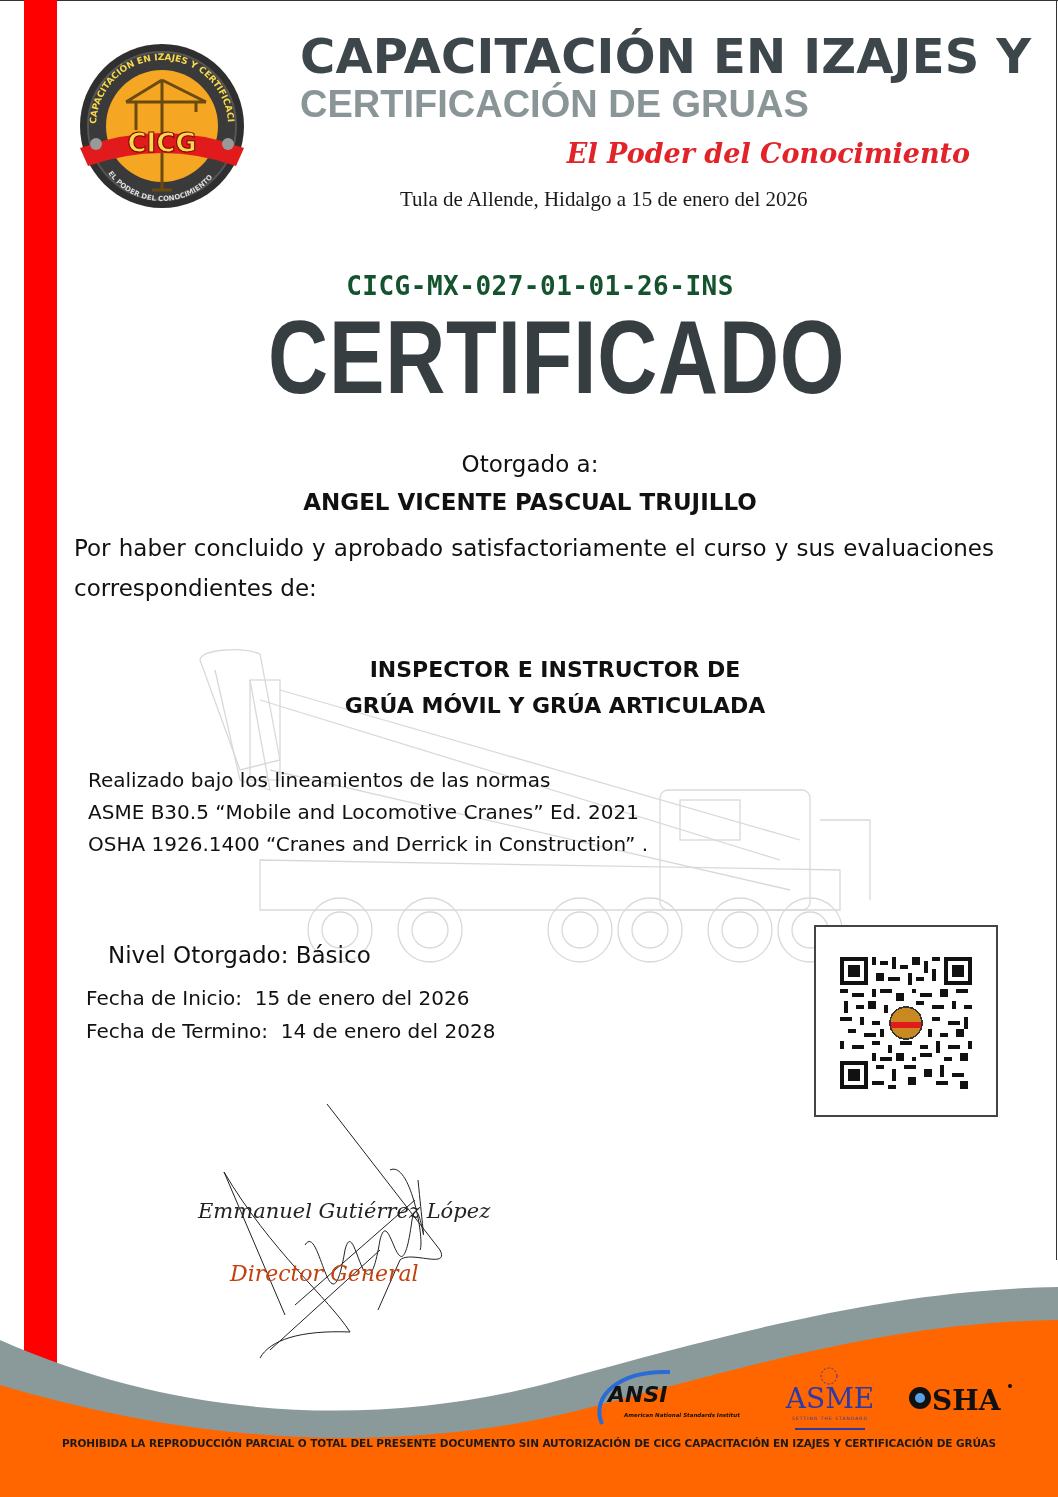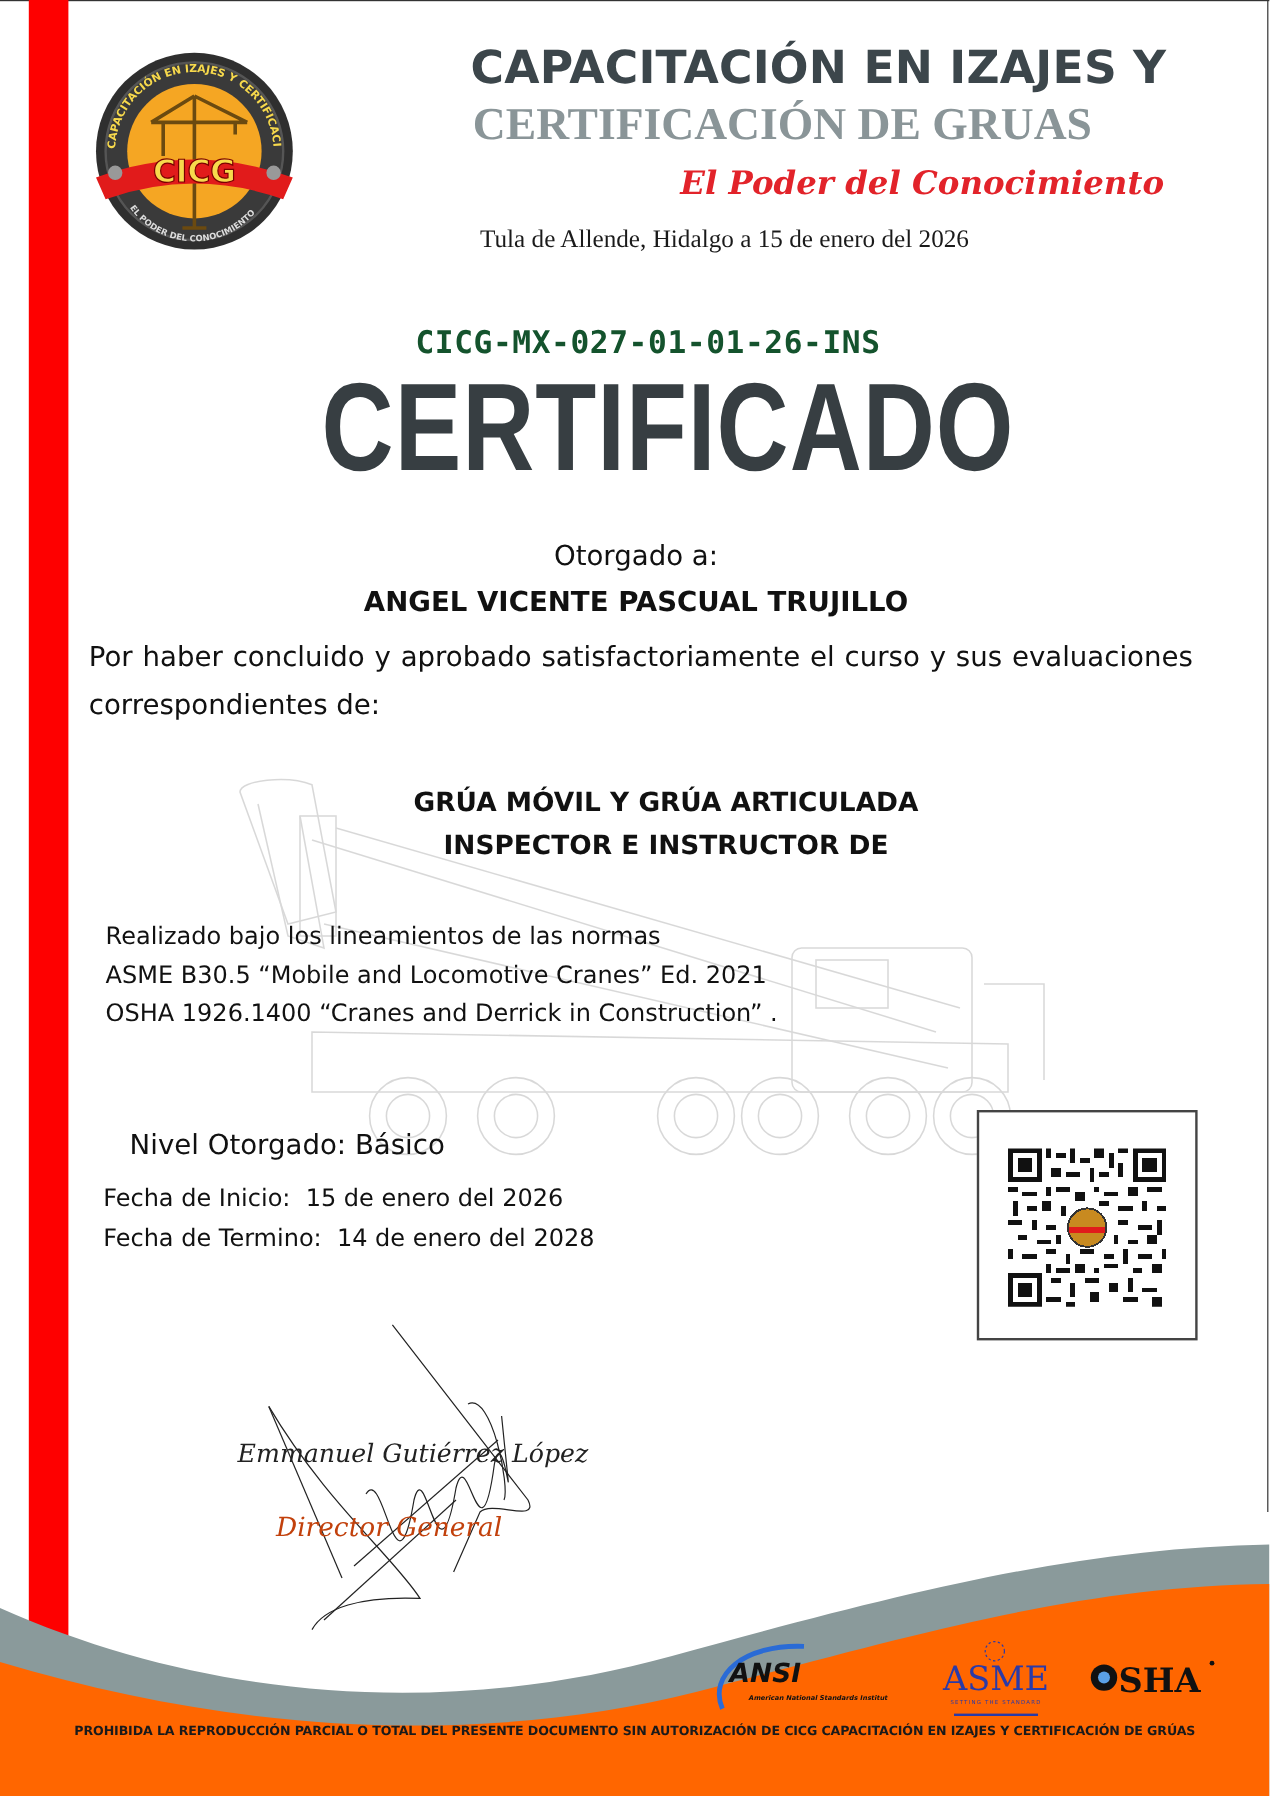--- a/index.html
+++ b/index.html
@@ -8,22 +8,22 @@
   .frame-top { position: absolute; left: 0; top: 0; width: 1058px; height: 1px; background: #333; }
   .frame-right { position: absolute; right: 1px; top: 0; width: 1px; height: 1260px; background: #333; }
   .red-bar { position: absolute; left: 24px; top: 0; width: 33px; height: 1365px; background: #fe0000; }
 
   
   .watermark { position: absolute; left: 180px; top: 640px; width: 700px; height: 330px; opacity: 0.28; }
 
   
   .logo { position: absolute; left: 66px; top: 40px; width: 192px; height: 170px; }
 
-  .hdr1 { position: absolute; left: 300px; top: 34px; width: 672px; text-align: right; font-family: "DejaVu Sans", sans-serif; font-weight: bold; font-size: 38px; letter-spacing: 0.2px; color: #3c464b; line-height: 44px; white-space: nowrap; }
-  .hdr2 { position: absolute; left: 316px; top: 82px; width: 672px; text-align: center; font-family: Liberation Serif, serif; font-weight: bold; font-size: 38px; color: #8a9598; line-height: 44px; white-space: nowrap; }
+  .hdr1 { position: absolute; left: 300px; top: 34px; width: 672px; text-align: right; font-family: "DejaVu Sans", sans-serif; font-weight: bold; font-size: 48px; letter-spacing: 0.2px; color: #3c464b; line-height: 44px; white-space: nowrap; }
+  .hdr2 { position: absolute; left: 300px; top: 82px; width: 672px; text-align: left; font-family: Liberation Sans, sans-serif; font-weight: bold; font-size: 38px; color: #8a9598; line-height: 44px; white-space: nowrap; }
   .tagline { position: absolute; left: 500px; top: 136px; width: 470px; text-align: right; font-family: "DejaVu Serif", serif; font-style: italic; font-weight: bold; font-size: 27px; color: #e2232a; line-height: 36px; white-space: nowrap; }
   .place-date { position: absolute; left: 400px; top: 184px; width: 587px; font-family: Liberation Serif, serif; font-size: 21px; color: #1a1a1a; line-height: 30px; white-space: nowrap; }
 
   .cert-code { position: absolute; left: 250px; top: 270px; width: 580px; text-align: center; font-family: "DejaVu Sans Mono", monospace; font-weight: bold; font-size: 26px; color: #14532d; line-height: 32px; letter-spacing: 0.5px; }
   .cert-title { position: absolute; left: 200px; top: 296px; width: 680px; text-align: center; font-family: "Liberation Sans", sans-serif; font-weight: bold; font-size: 104px; color: #373e42; line-height: 122px; transform: scaleX(0.80); transform-origin: center; letter-spacing: 1px; }
 
   .awarded-to { position: absolute; left: 330px; top: 448px; width: 400px; text-align: center; font-size: 23px; line-height: 32px; color: #111; }
   .recipient { position: absolute; left: 160px; top: 486px; width: 740px; text-align: center; font-weight: bold; font-size: 23px; line-height: 32px; color: #111; }
   .body-text { position: absolute; left: 74px; top: 528px; width: 920px; font-size: 23px; line-height: 40px; color: #111; text-align: justify; }
 
@@ -107,22 +107,22 @@
   <div class="place-date">Tula de Allende, Hidalgo a 15 de enero del 2026</div>
 
   <div class="cert-code">CICG-MX-027-01-01-26-INS</div>
   <div class="cert-title">CERTIFICADO</div>
 
   <div class="awarded-to">Otorgado a:</div>
   <div class="recipient">ANGEL VICENTE PASCUAL TRUJILLO</div>
   <div class="body-text">Por haber concluido y aprobado satisfactoriamente  el curso y sus evaluaciones  correspondientes de:</div>
 
   <div class="course">
+    <div>INSPECTOR E INSTRUCTOR DE</div>
     <div>GRÚA MÓVIL Y GRÚA ARTICULADA</div>
-    <div>INSPECTOR E INSTRUCTOR DE</div>
   </div>
 
   <div class="norms">
     <div>Realizado bajo los lineamientos de las normas</div>
     <div>ASME B30.5 “Mobile and Locomotive Cranes” Ed. 2021</div>
     <div>OSHA 1926.1400 “Cranes and Derrick in Construction” .</div>
   </div>
 
   <div class="level">
     <span>Nivel Otorgado:</span>

